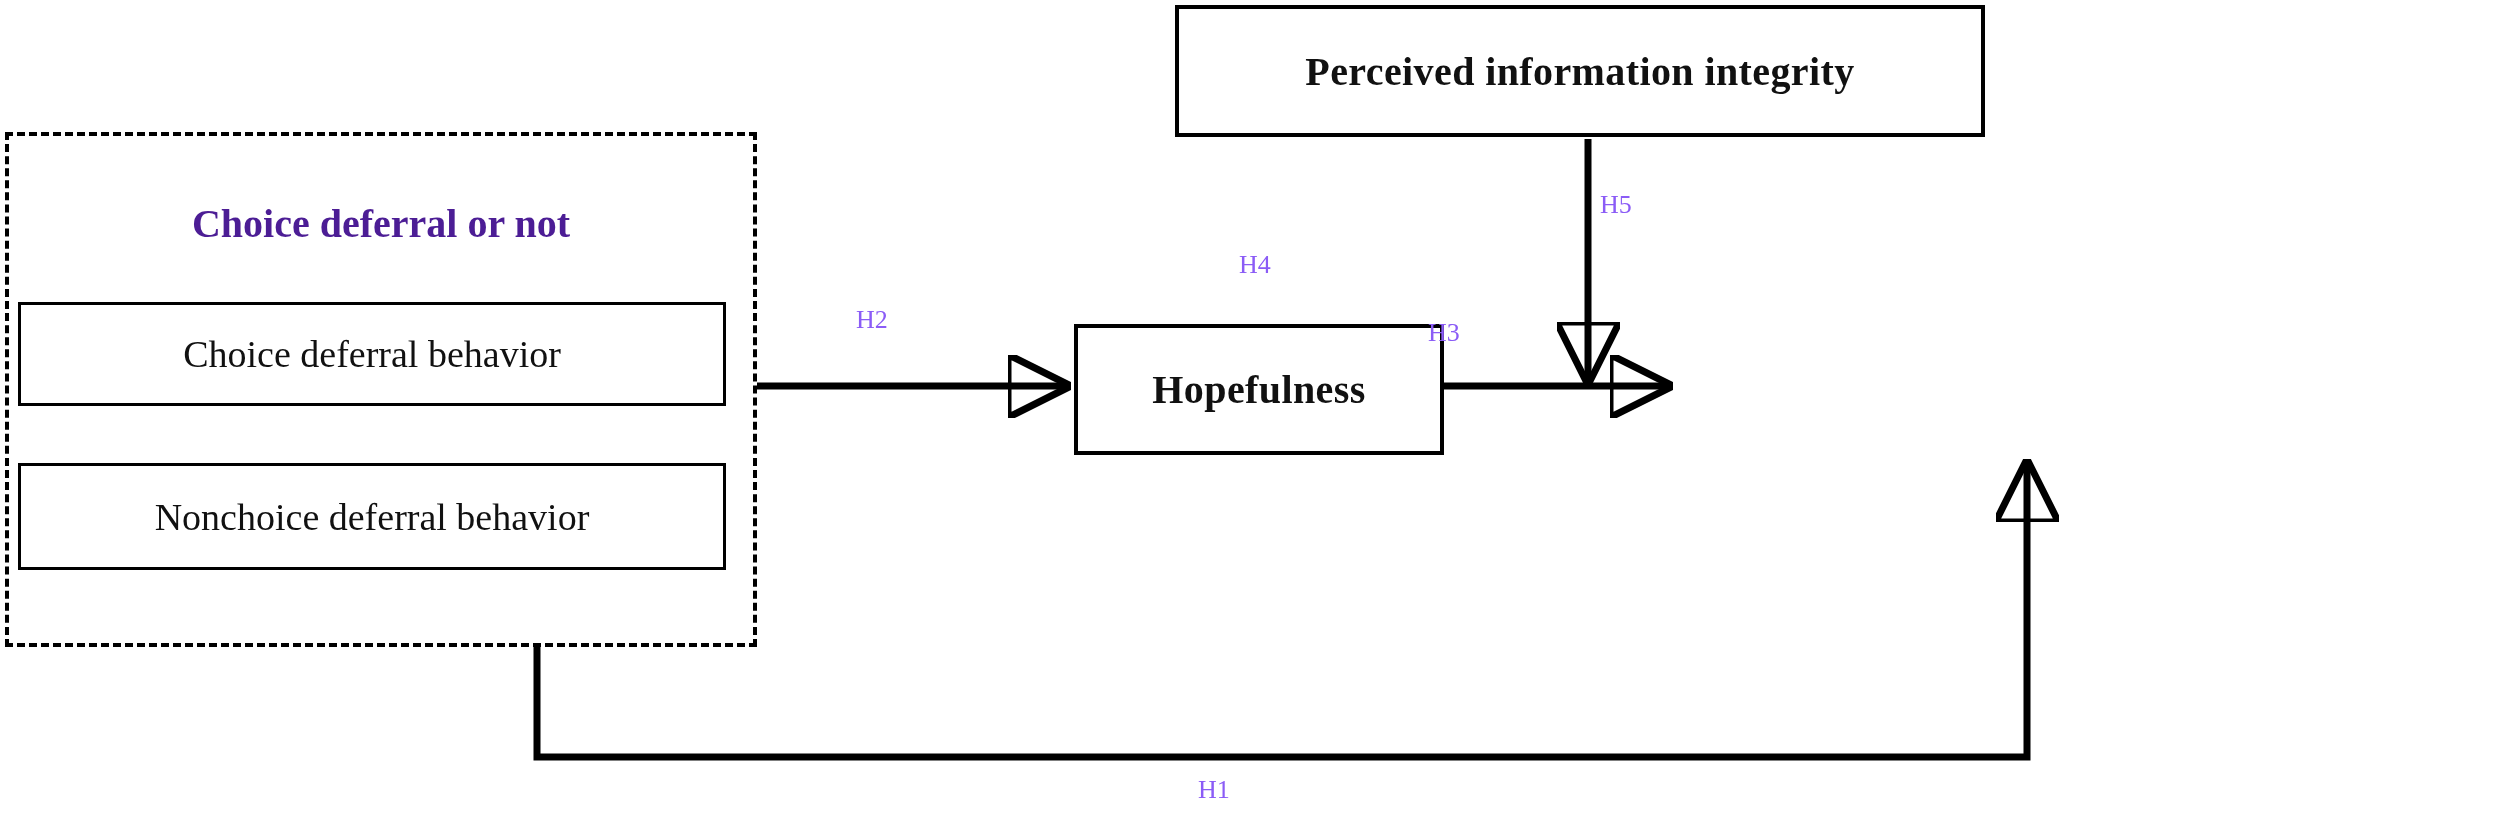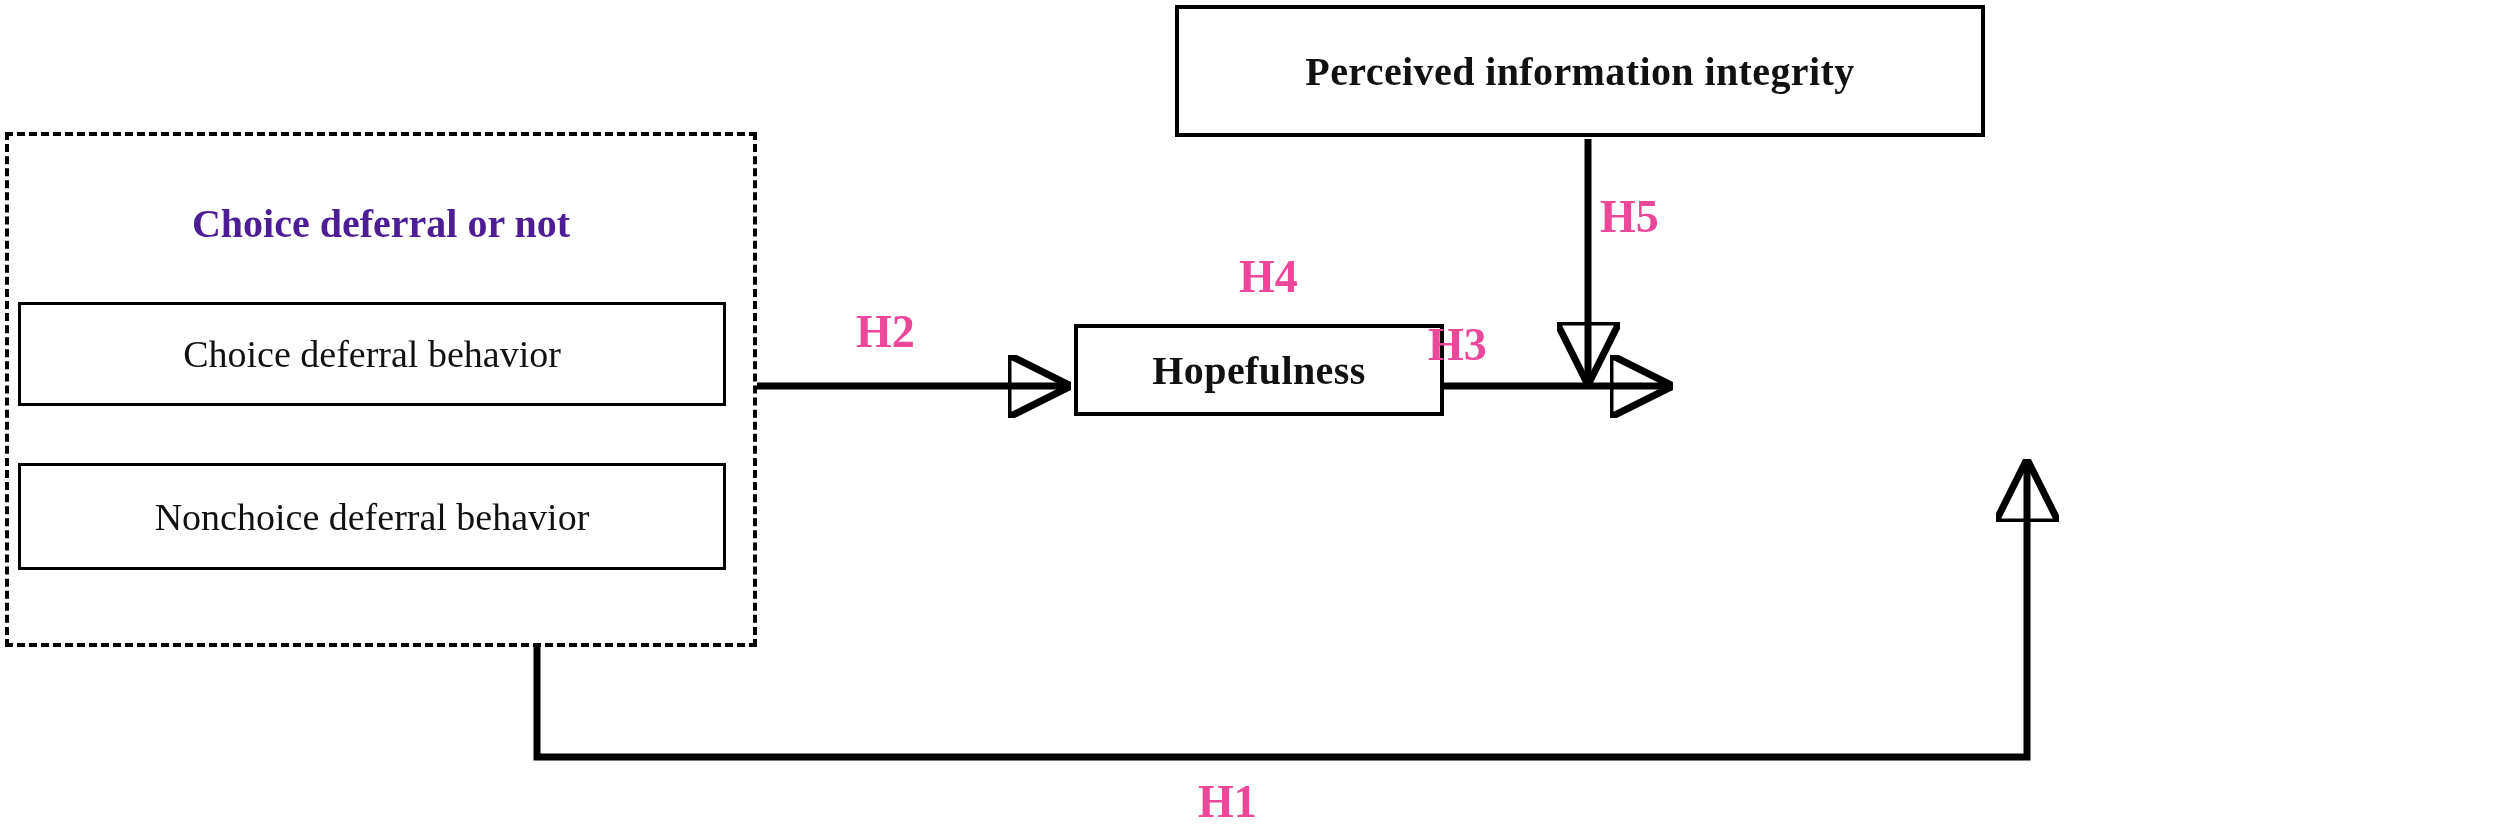--- a/index.html
+++ b/index.html
@@ -56,23 +56,23 @@
     justify-content: center;
   }
   .inner-label {
     font-size: 38px;
     font-weight: normal;
     color: #111111;
     white-space: nowrap;
   }
   .h-label {
     position: absolute;
-    font-size: 46px;
-    font-weight: bold;
-    color: #ec4899;
+    font-size: 26px;
+    font-weight: normal;
+    color: #8b5cf6;
     white-space: nowrap;
   }
   .conn {
     position: absolute;
     overflow: visible;
   }
   .conn line, .conn path, .conn polyline {
     stroke: #000000;
     fill: none;
   }
@@ -87,21 +87,21 @@
   <div class="group-title" style="left:5px; top:200px; width:752px;">Choice deferral or not</div>
 
   <div class="inner-box" style="left:18px; top:302px; width:708px; height:104px;">
     <span class="inner-label">Choice deferral  behavior</span>
   </div>
 
   <div class="inner-box" style="left:18px; top:463px; width:708px; height:107px;">
     <span class="inner-label">Nonchoice deferral  behavior</span>
   </div>
 
-  <div class="box" style="left:1074px; top:324px; width:370px; height:92px;">
+  <div class="box" style="left:1074px; top:324px; width:370px; height:131px;">
     <span class="box-label">Hopefulness</span>
   </div>
 
   <div class="box" style="left:1175px; top:5px; width:810px; height:132px;">
     <span class="box-label">Perceived information integrity</span>
   </div>
 
 
   <svg class="conn" style="left:0; top:0; width:2500px; height:832px;" viewBox="0 0 2500 832">
     <defs>

